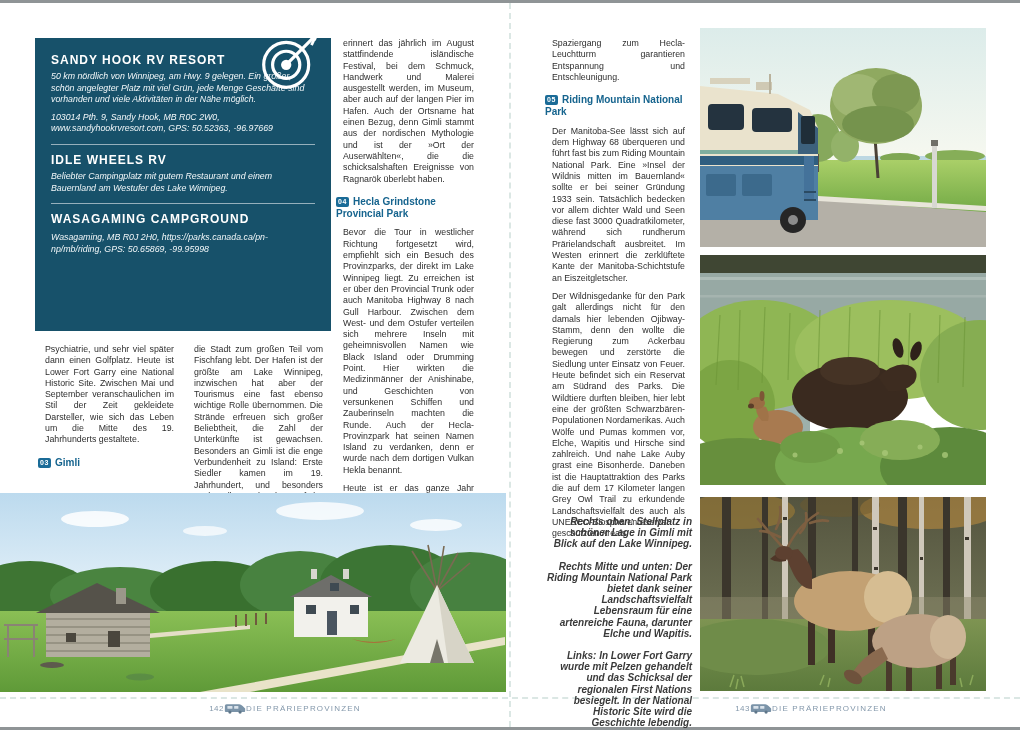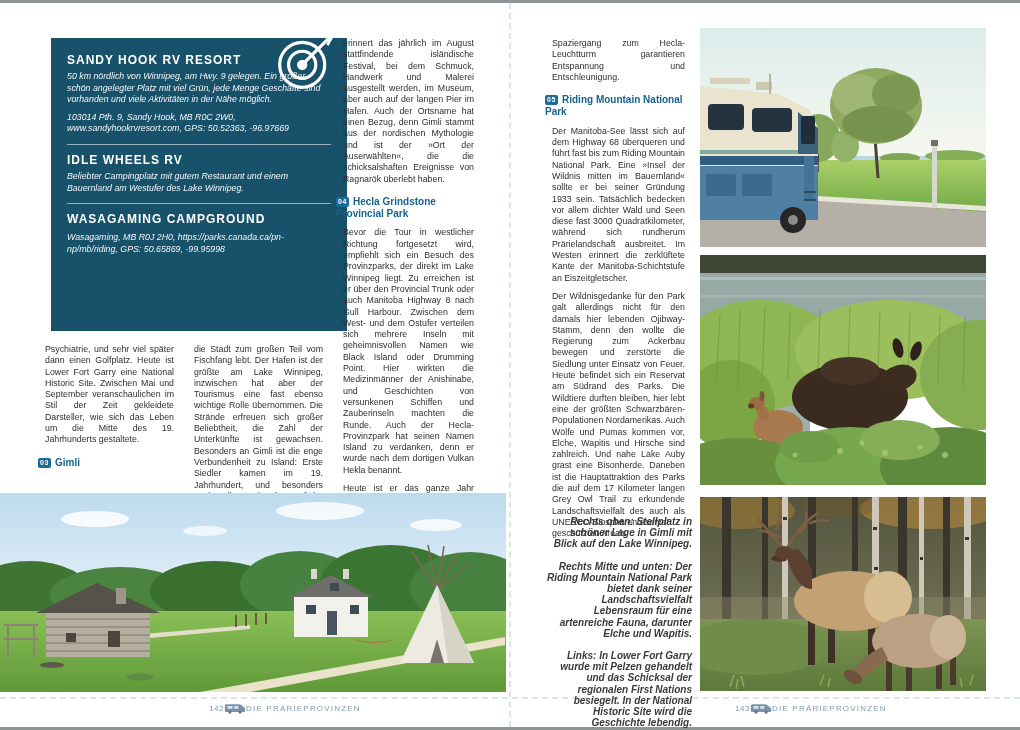--- a/index.html
+++ b/index.html
@@ -4,21 +4,21 @@
 <style>
   html,body{margin:0;padding:0;background:#ffffff;}
   .spread{position:relative;width:1020px;height:730px;background:#ffffff;overflow:hidden;
           font-family:"Liberation Sans",sans-serif;color:#2e2e2e;}
   .edge{position:absolute;left:0;right:0;height:3px;background:#8f9496;}
   .edge.top{top:0;} .edge.bottom{bottom:0;}
   .gutter-line{position:absolute;left:509px;top:3px;height:724px;border-left:2px dashed #dbe7e4;}
   .footer-rule{position:absolute;left:0;width:1020px;top:697px;border-top:2px dashed #dbe7e4;}
 
   
-  .info-box{position:absolute;left:51px;top:38px;width:296px;height:293px;box-sizing:border-box;
+  .info-box{position:absolute;left:35px;top:38px;width:296px;height:293px;box-sizing:border-box;
             background:#17516a;color:#f2f7f9;padding:15px 16px 10px 16px;}
   .info-box h3{margin:0;font-size:12px;letter-spacing:1px;font-weight:bold;color:#ffffff;}
   .info-box p{margin:4px 0 0 0;font-size:8.8px;line-height:11.6px;}
   .info-box .desc{font-style:italic;}
   .info-box .contact{font-style:italic;font-weight:normal;margin-top:6px;}
   .info-box hr{border:none;border-top:1px solid rgba(255,255,255,.55);margin:9px 0 8px 0;}
   .target-icon{position:absolute;right:12px;top:-6px;}
 
   
   .col{position:absolute;font-size:8.8px;line-height:11.3px;text-align:justify;

